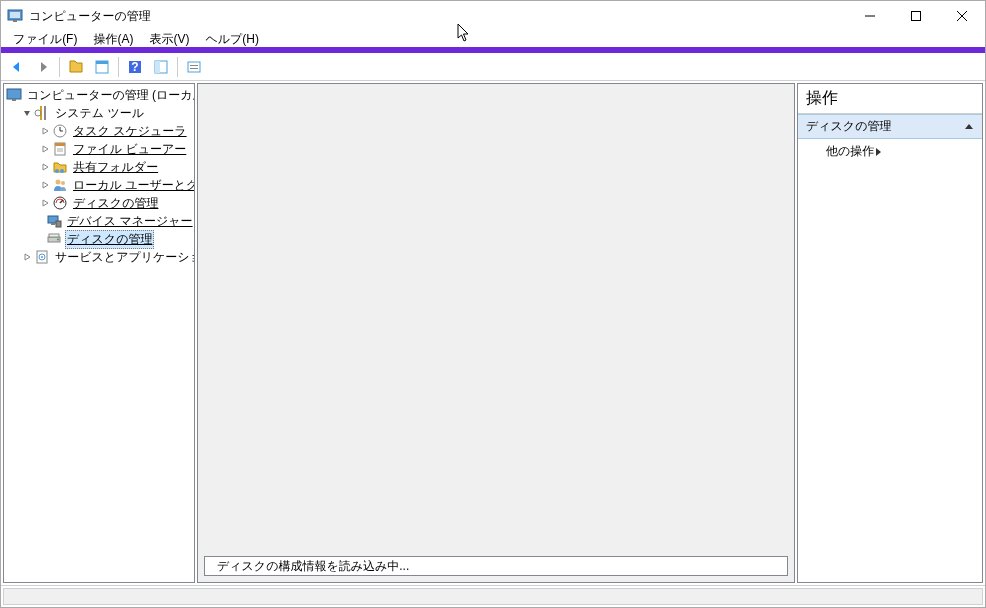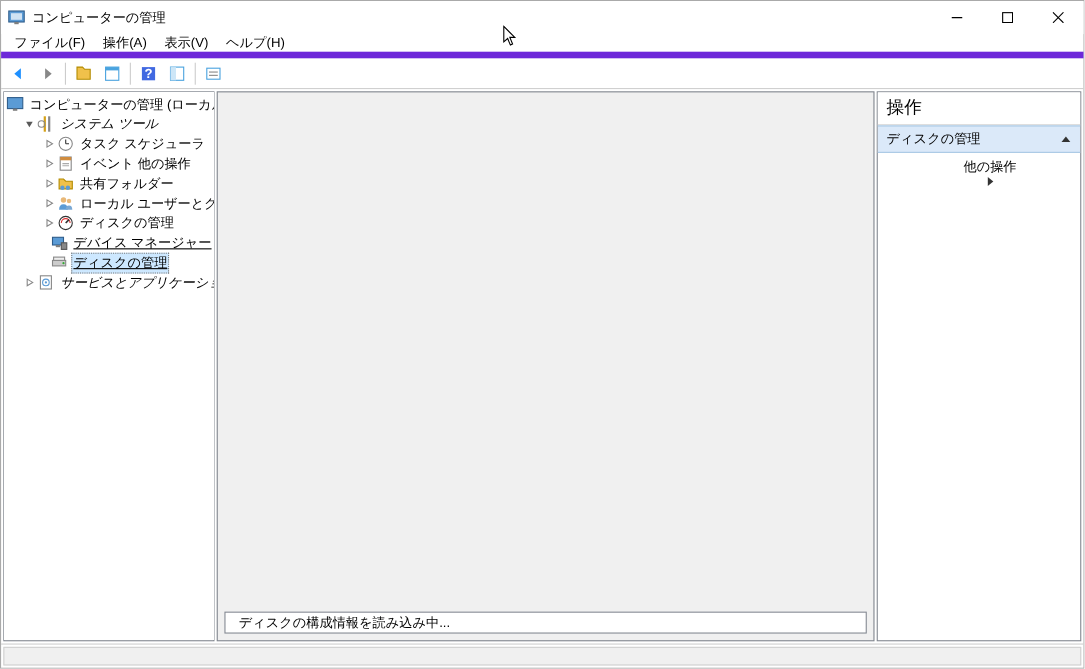--- a/index.html
+++ b/index.html
@@ -29,28 +29,28 @@
 .content-panel { flex: 1; background: #f0f0f0; border: 1px solid #828790; margin: 2px; display: flex; flex-direction: column; position: relative; }
 .actions-panel { width: 186px; background: #fff; border: 1px solid #828790; margin: 2px 2px 2px 0; }
 
 
 .tree-row { display: flex; align-items: center; height: 18px; padding-right: 4px; white-space: nowrap; cursor: default; }
 .tree-expander { width: 14px; height: 14px; display: flex; align-items: center; justify-content: center; cursor: pointer; flex-shrink: 0; }
 .tree-icon { width: 16px; height: 16px; margin-right: 3px; flex-shrink: 0; display: flex; align-items: center; justify-content: center; }
 .tree-label { padding: 1px 2px; }
 .tree-row.selected .tree-label { background: #cde8ff; border: 1px dotted #7a7a7a; padding: 0 1px; }
 .indent-0 { padding-left: 2px; }
-.indent-1 { padding-left: 16px; font-style: italic; }
-.indent-2 { padding-left: 34px; }
+.indent-1 { padding-left: 16px; }
+.indent-2 { padding-left: 34px; text-decoration: underline; }
 .indent-3 { padding-left: 42px; text-decoration: underline; }
 
 
 .actions-header { background: #fff; border-bottom: 1px solid #d0d0d0; padding: 4px 8px; font-size: 16px; }
 .actions-section { background: #dbe9f9; border: 1px solid #a8c8e4; border-left: none; border-right: none; padding: 3px 8px; display: flex; align-items: center; justify-content: space-between; cursor: pointer; }
-.actions-item { padding: 4px 8px 4px 28px; display: flex; align-items: center; cursor: pointer; flex-direction: column; }
+.actions-item { padding: 4px 8px 4px 28px; display: flex; align-items: center; cursor: pointer; }
 
 
 .content-status { position: absolute; bottom: 6px; left: 6px; right: 6px; height: 20px; background: #fff; border: 1px solid #828790; display: flex; align-items: center; padding: 0 12px; font-size: 12px; }
 
 
 .statusbar { height: 22px; border-top: 1px solid #d0d0d0; display: flex; }
 .statusbar-cell { flex: 1; border: 1px solid #d0d0d0; margin: 2px; background: #f0f0f0; }
 
 
 .cursor-arrow { position: absolute; pointer-events: none; }
@@ -198,21 +198,21 @@
             </svg>
         </span>
         <span class="tree-icon">
           <svg width="16" height="16" viewBox="0 0 16 16">
               <rect x="3" y="2" width="10" height="12" fill="#fff" stroke="#888"></rect>
               <rect x="3" y="2" width="10" height="3" fill="#d08c3f"></rect>
               <line x1="5" y1="8" x2="11" y2="8" stroke="#aaa"></line>
               <line x1="5" y1="10" x2="11" y2="10" stroke="#aaa"></line>
             </svg>
         </span>
-        <span class="tree-label">イベント 他の操作</span>
+        <span class="tree-label">ファイル ビューアー</span>
       </div>
 
       <div class="tree-row indent-2">
         <span class="tree-expander">
           <svg width="10" height="10" viewBox="0 0 10 10">
               <path d="M3 2 L8 5 L3 8 Z" fill="none" stroke="#888"></path>
             </svg>
         </span>
         <span class="tree-icon">
           <svg width="16" height="16" viewBox="0 0 16 16">

